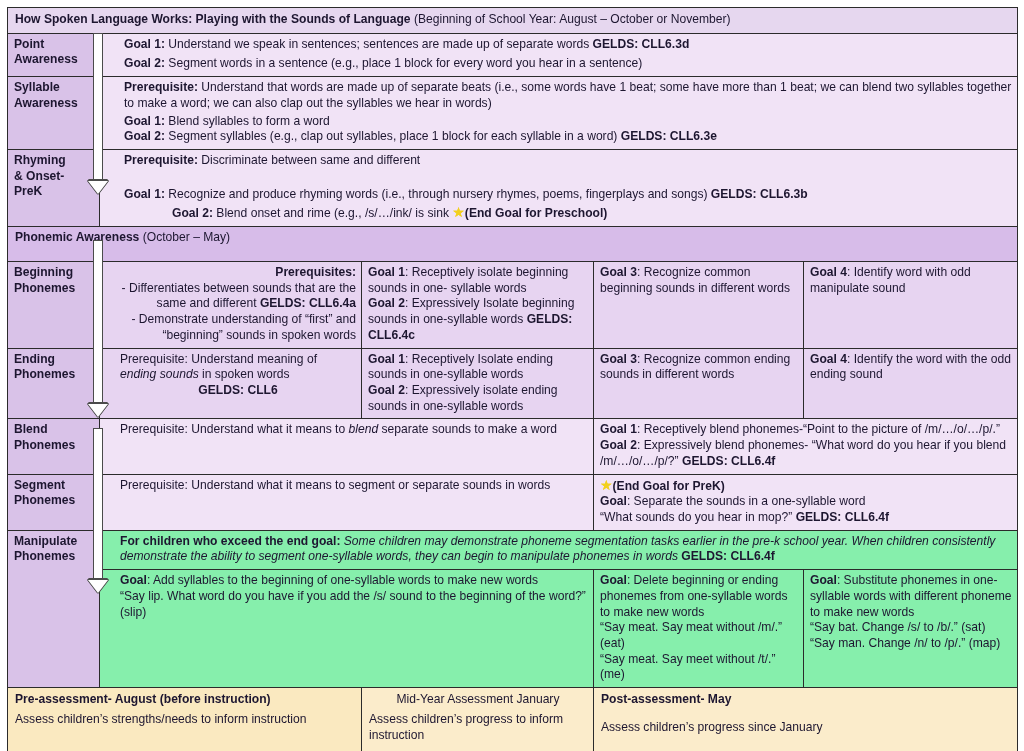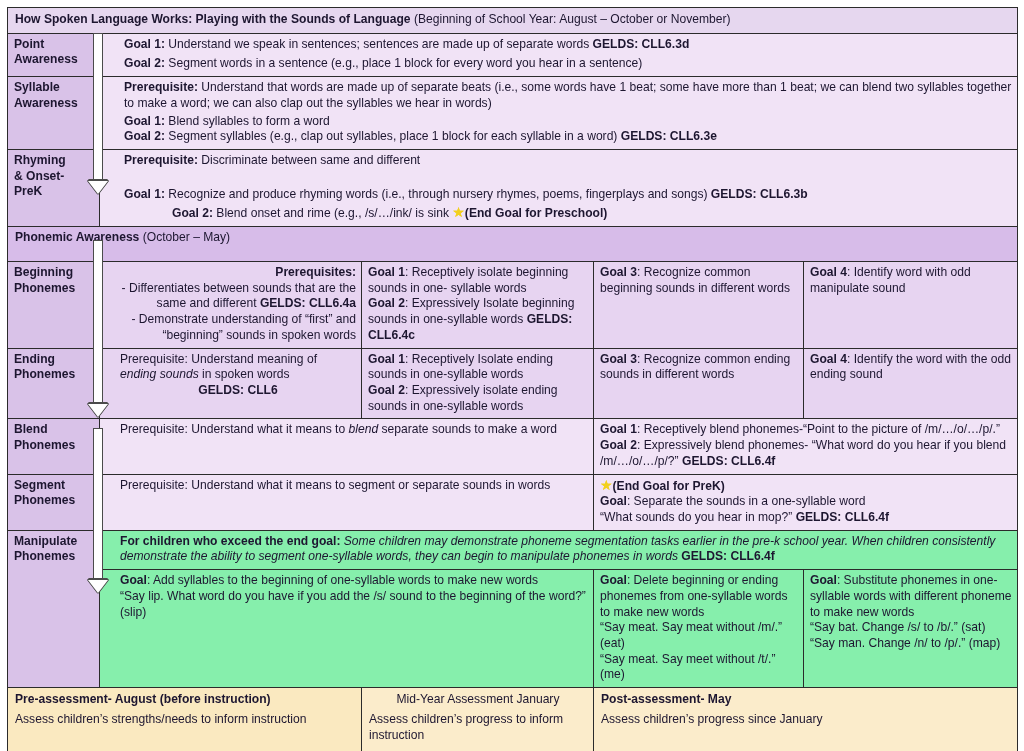--- a/index.html
+++ b/index.html
@@ -267,21 +267,21 @@
     <tr>
       <td class="assess-lbl" colspan="2" style="padding:4px 6px 8px 7px;margin-top:13px;">
         <div style="font-weight:bold;margin-bottom:4px;">Pre-assessment- August (before instruction)</div>
         <div>Assess children’s strengths/needs to inform instruction</div>
       </td>
       <td class="assess" style="padding:4px 6px 8px 7px;">
         <div style="font-weight:normal;margin-bottom:4px;text-align:center;">Mid-Year Assessment January</div>
         <div>Assess children’s progress to inform instruction</div>
       </td>
       <td class="assess" colspan="2" style="padding:4px 6px 8px 7px;">
-        <div style="font-weight:bold;margin-bottom:4px;">Post-assessment- May</div>
+        <div style="font-weight:bold;margin-bottom:12px;">Post-assessment- May</div>
         <div>Assess children’s progress since January</div>
       </td>
     </tr>
 
   </tbody>
     </table>
 
   <div class="arrow" style="left:88px; top:33px; height:162px;">
     <div class="shaft" style="height:148px;"></div>
     <div class="head" style="top:148px;"></div>

